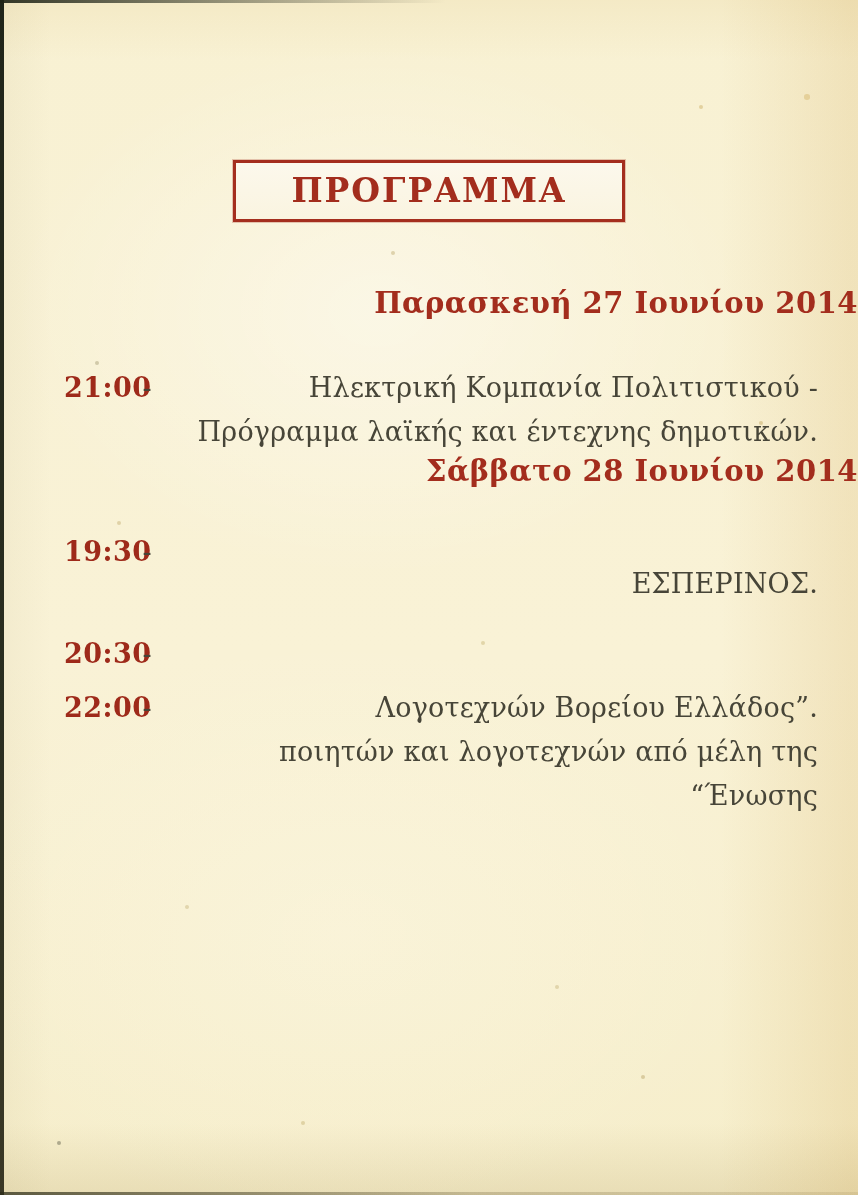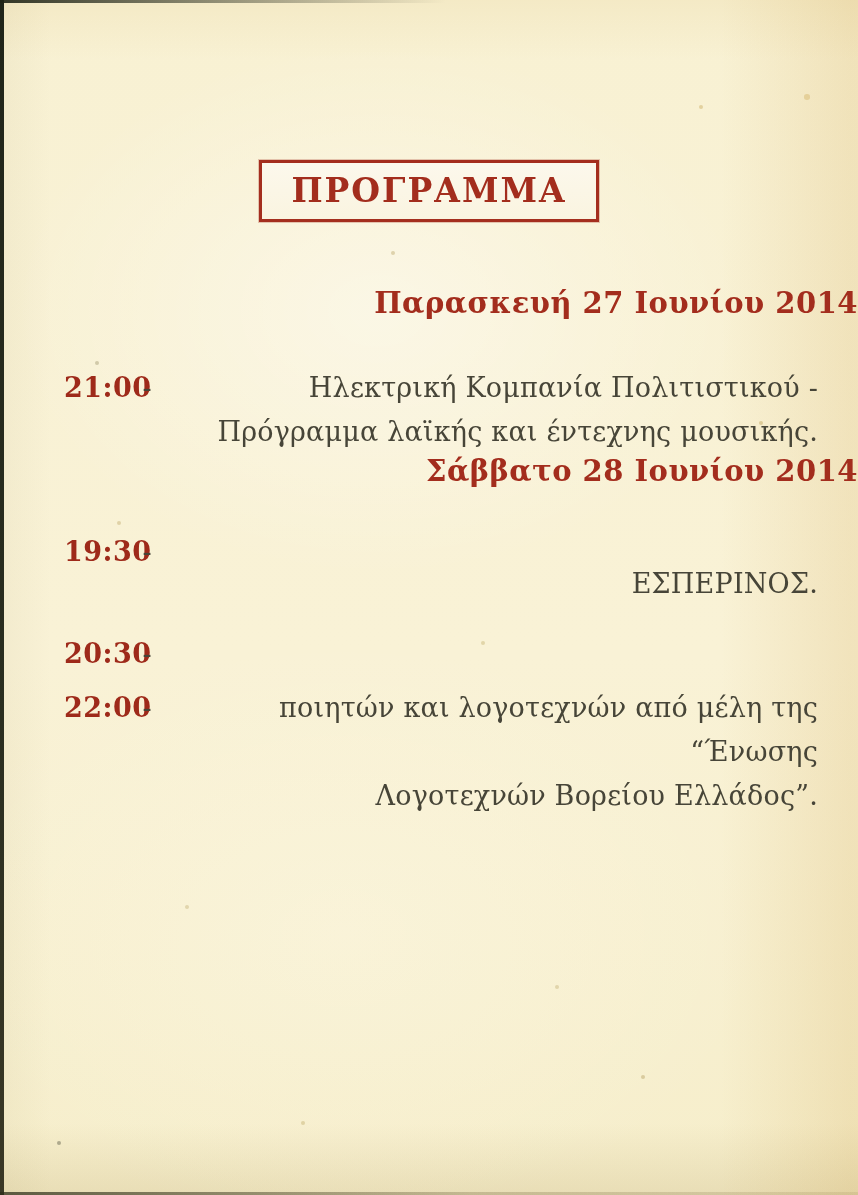--- a/index.html
+++ b/index.html
@@ -45,21 +45,21 @@
       96px 362px 0 1px rgba(120,110,60,0.30),
       302px 1122px 0 1px rgba(165,135,50,0.28),
       556px 986px 0 1px rgba(160,130,50,0.25),
       806px 96px 0 2px rgba(200,155,60,0.30),
       58px 1142px 0 1px rgba(90,90,70,0.45);
   }
   .title-box {
     box-sizing: border-box;
     margin: 0 auto;
     position: relative; top: 160px;
-    width: 340px; height: 62px;
+    width: 392px; height: 62px;
     border: 3px solid #a42e1e;
     background: linear-gradient(180deg, #fcf8ec, #faf4e0);
     display: flex; align-items: center; justify-content: center;
     box-shadow: 0 0 0 1px rgba(164,46,30,0.25);
   }
   .title-text {
     color: #a32d1d;
     font-size: 33px; font-weight: bold;
     letter-spacing: 2px;
     transform: translateY(-1px);
@@ -114,21 +114,21 @@
 
   <div class="content">
 
     <div class="section-heading heading-1">Παρασκευή 27 Ιουνίου 2014</div>
 
     <div class="event ev-2100">
       <span class="time">21:00</span>
       <span class="dash">-</span>
       <div class="lines">
         <div>Ηλεκτρική Κομπανία Πολιτιστικού -</div>
-        <div>Πρόγραμμα λαϊκής και έντεχνης μουσικής.</div>
+        <div>Πρόγραμμα λαϊκής και έντεχνης δημοτικών.</div>
       </div>
     </div>
 
     <div class="section-heading heading-2">Σάββατο 28 Ιουνίου 2014</div>
 
     <div class="event ev-1930">
       <span class="time">19:30</span>
       <span class="dash">-</span>
       <div class="lines caps">
         <div>ΕΣΠΕΡΙΝΟΣ.</div>
@@ -137,19 +137,19 @@
 
     <div class="event ev-2030">
       <span class="time">20:30</span>
       <span class="dash">-</span>
     </div>
 
     <div class="event ev-2200">
       <span class="time">22:00</span>
       <span class="dash">-</span>
       <div class="lines">
+        <div>Λογοτεχνών Βορείου Ελλάδος”.</div>
         <div>ποιητών και λογοτεχνών από μέλη της “Ένωσης</div>
-        <div>Λογοτεχνών Βορείου Ελλάδος”.</div>
       </div>
     </div>
 
   </div>
 </div>
 
 </body></html>

